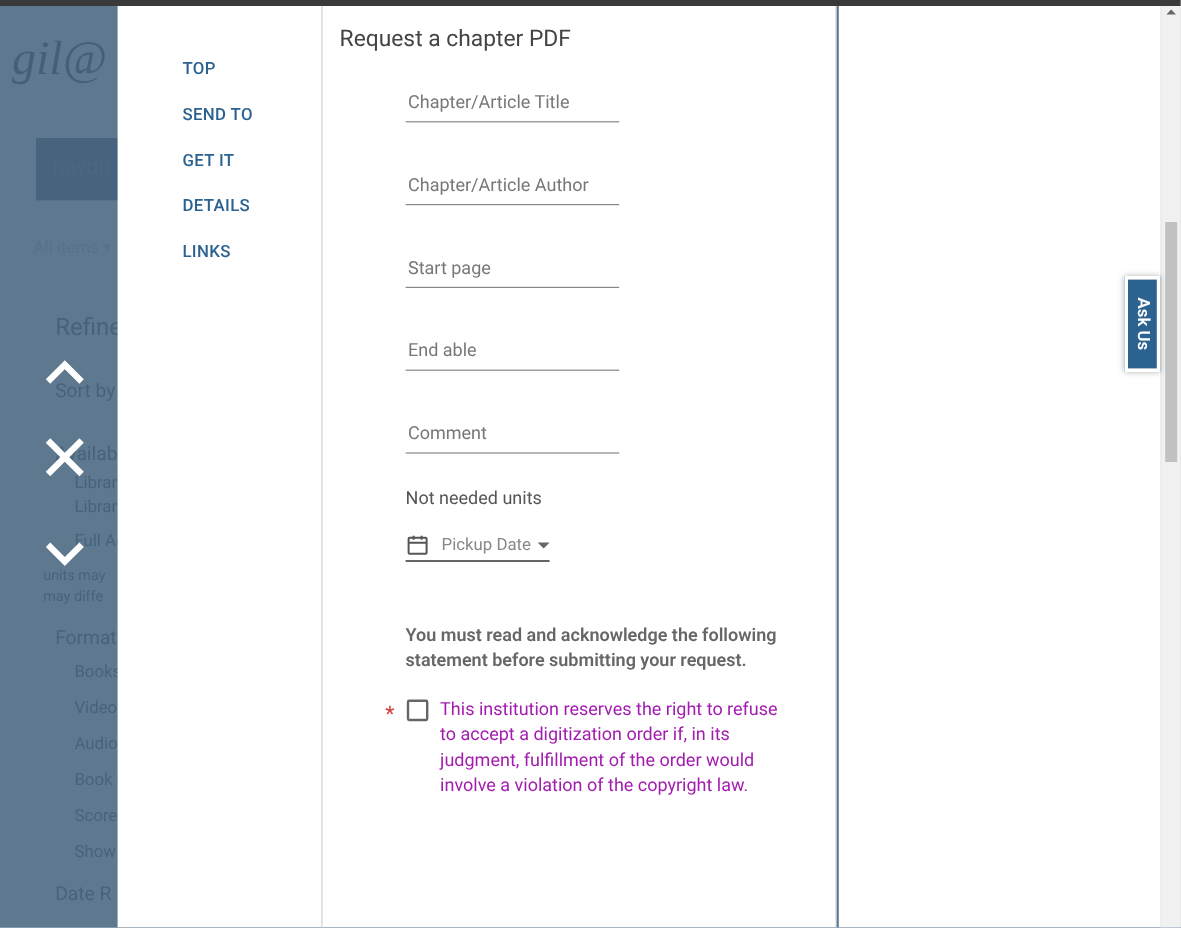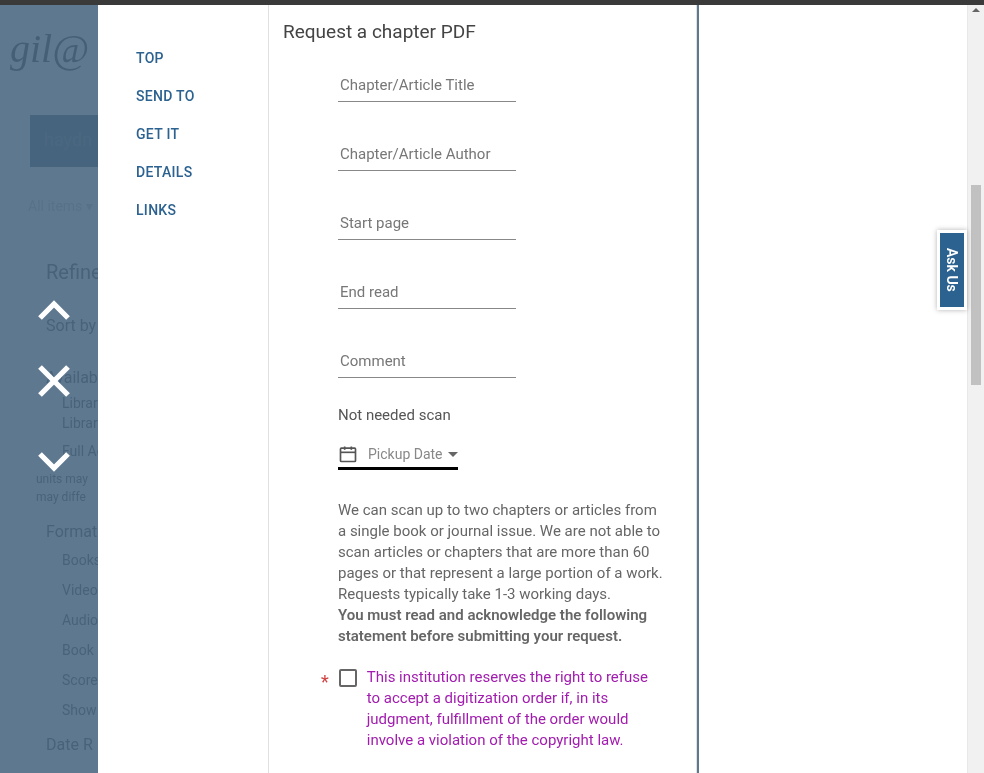--- a/index.html
+++ b/index.html
@@ -99,21 +99,21 @@
       fill: none;
     }
     .modal-sidebar {
       position: absolute;
       top: 5px;
       left: 98px;
       width: 170px;
       height: calc(100% - 5px);
       background: #fff;
       z-index: 5;
-      padding: 45px 0 0 38px;
+      padding: 45px 0 0 54px;
     }
     .modal-sidebar a {
       display: block;
       color: #2c6290;
       font-size: 14px;
       font-weight: 500;
       text-decoration: none;
       margin-bottom: 22px;
       letter-spacing: 0.3px;
     }
@@ -162,21 +162,21 @@
     }
     .not-needed-label {
       margin: 0 0 20px 55px;
       font-size: 15px;
       color: #555;
     }
     .pickup-date {
       margin: 0 0 30px 55px;
       display: flex;
       align-items: center;
-      border-bottom: 3px solid #000000;
+      border-bottom: 1px solid #000000;
       width: 120px;
       padding-bottom: 3px;
     }
     .pickup-date .calendar-icon {
       width: 20px;
       height: 20px;
       margin-right: 10px;
     }
     .pickup-date span {
       font-size: 14px;
@@ -344,43 +344,43 @@
   </div>
   <div class="form-field">
     <label>Chapter/Article Author</label>
     <input type="text" style="">
   </div>
   <div class="form-field">
     <label>Start page</label>
     <input type="text" style="">
   </div>
   <div class="form-field">
-    <label>End read</label>
+    <label>End able</label>
     <input type="text" style="">
   </div>
   <div class="form-field" style="margin-bottom:28px;">
     <label>Comment</label>
     <input type="text" style="">
   </div>
 
-  <div class="not-needed-label">Not needed scan</div>
+  <div class="not-needed-label">Not needed units</div>
 
   <div class="pickup-date">
     <svg class="calendar-icon" viewBox="0 0 24 24">
       <rect x="3" y="5" width="18" height="16" rx="1" fill="none" stroke="#555" stroke-width="2"></rect>
       <line x1="3" y1="10" x2="21" y2="10" stroke="#555" stroke-width="2"></line>
       <line x1="8" y1="3" x2="8" y2="7" stroke="#555" stroke-width="2"></line>
       <line x1="16" y1="3" x2="16" y2="7" stroke="#555" stroke-width="2"></line>
     </svg>
     <span>Pickup Date</span>
     <div class="dropdown-arrow"></div>
   </div>
 
   <p class="info-text">
-    <span>We can scan up to two chapters or articles from a single book or journal issue. We are not able to scan articles or chapters that are more than 60 pages or that represent a large portion of a work. Requests typically take 1-3 working days.</span><br>
+    <br>
     <span class="info-text-bold">You must read and acknowledge the following statement before submitting your request.</span>
   </p>
 
   <div class="ack-row">
     <span class="ack-star">*</span>
     <div class="ack-checkbox"></div>
     <div class="ack-text">This institution reserves the right to refuse to accept a digitization order if, in its judgment, fulfillment of the order would involve a violation of the copyright law.</div>
   </div>
 </div>
 

